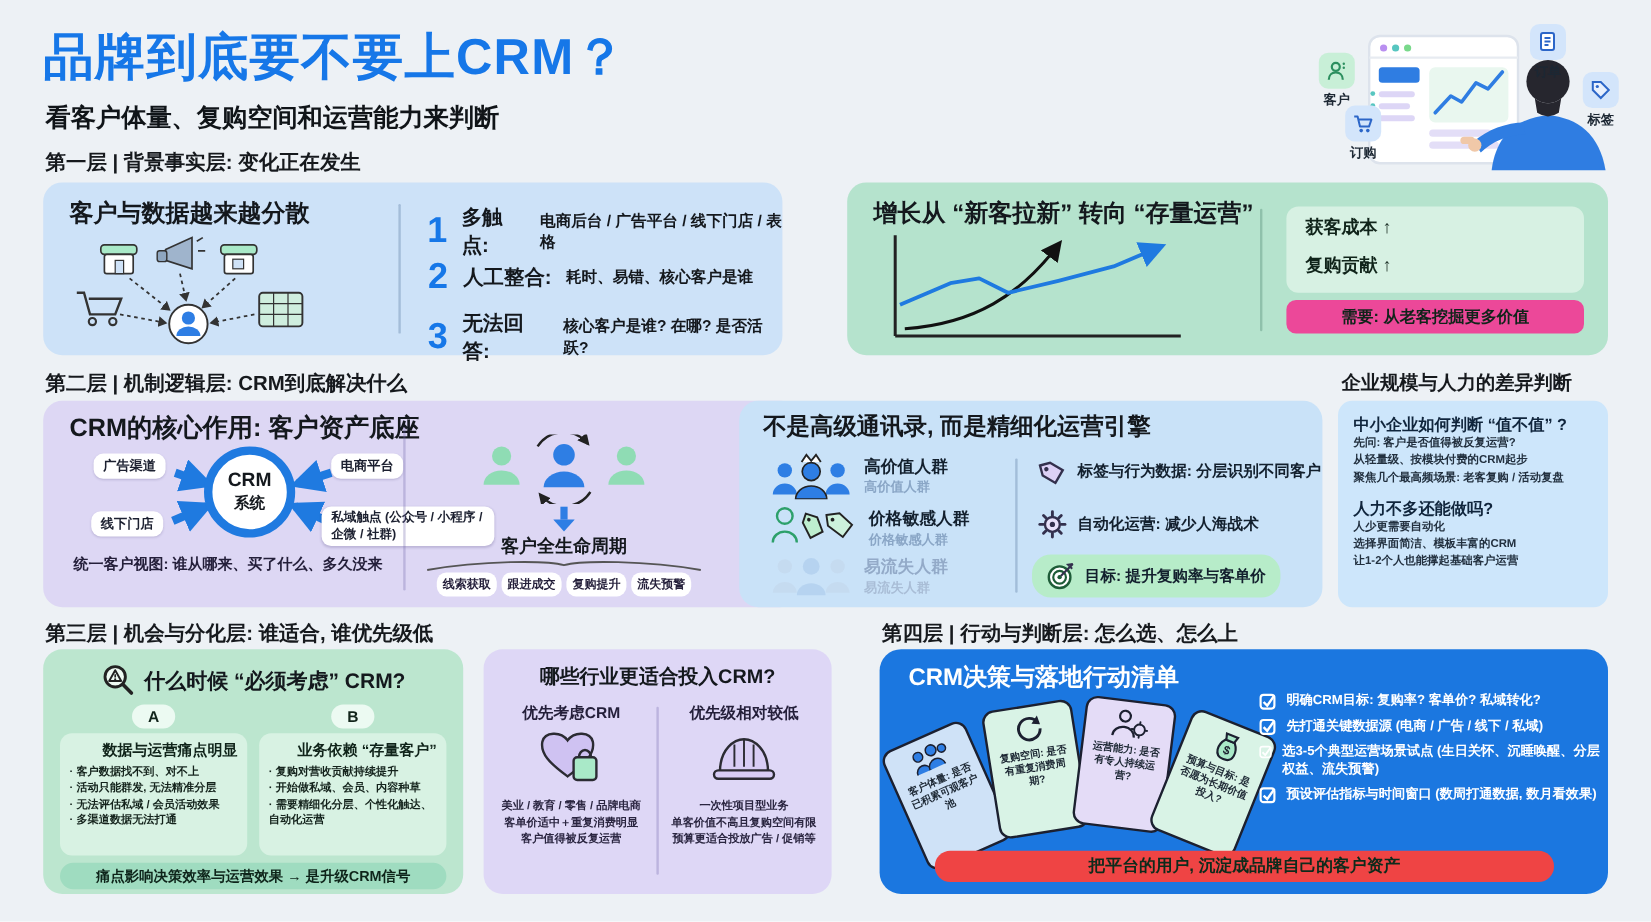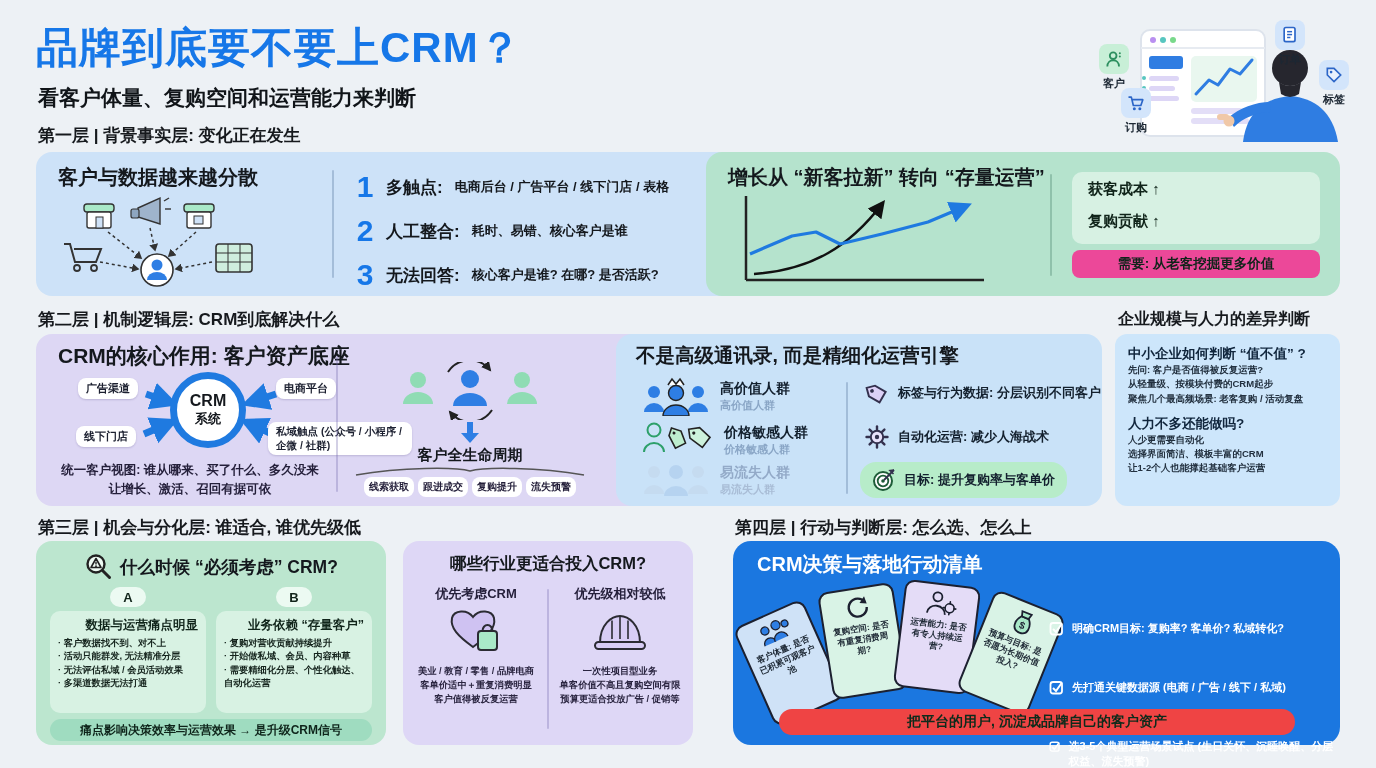--- a/index.html
+++ b/index.html
@@ -50,21 +50,21 @@
   .bullet::before{content:"· ";}
   .gfoot{position:absolute;left:14px;top:178px;width:322px;height:22px;background:#9fdcc0;border-radius:11px;display:flex;
          align-items:center;justify-content:center;font-size:12px;font-weight:800;color:#0e241a;}
   .ind-head{position:absolute;width:126px;text-align:center;font-size:13px;font-weight:800;color:#241f3a;}
   .ind-lines{position:absolute;width:134px;text-align:center;font-size:9.3px;font-weight:700;color:#2a2540;line-height:1.5;}
 
   
   .fan-card{position:absolute;width:76px;height:108px;border:2px solid #1c2030;border-radius:10px;box-sizing:border-box;
             padding:5px 4px;display:flex;flex-direction:column;align-items:center;gap:3px;}
   .fan-card .txt{font-size:8.5px;font-weight:800;color:#1c2733;text-align:center;line-height:1.3;}
-  .chk-item{display:flex;align-items:flex-start;gap:8px;margin-bottom:6px;margin-top:44px;}
+  .chk-item{display:flex;align-items:flex-start;gap:8px;margin-bottom:6px;}
   .chk-item .txt{font-size:11px;font-weight:800;color:#ffffff;line-height:1.35;}
   .banner{position:absolute;left:46px;top:168px;width:516px;height:26px;background:#ef4444;border-radius:13px;display:flex;
           align-items:center;justify-content:center;font-size:14px;font-weight:800;color:#0d2b1b;}
 
   
   .badge{position:absolute;width:30px;height:30px;border-radius:8px;display:flex;align-items:center;justify-content:center;}
   .badge-label{position:absolute;width:44px;text-align:center;font-size:11px;font-weight:800;color:#1c2733;}
 </style>
 </head>
 <body>
@@ -129,21 +129,21 @@
           <path d="M3,5 h3.4 l2.4,10 h9 l2.4,-7 h-12.6" fill="none" stroke="#2c66c8" stroke-width="2" stroke-linejoin="round"></path>
           <circle cx="10" cy="19" r="1.8" fill="#2c66c8"></circle>
           <circle cx="16.6" cy="19" r="1.8" fill="#2c66c8"></circle>
         </svg>
     </div>
     <div class="badge-label" style="left:21px;top:114px;">订购</div>
   </div>
 
   <div class="abs sec-header" style="left:38px;top:124px;">第一层 | 背景事实层: 变化正在发生</div>
 
-  <div class="card" style="left:36px;top:152px;width:708px;height:144px;background:#cde2f8;">
+  <div class="card" style="left:36px;top:152px;width:616px;height:144px;background:#cde2f8;">
     <div class="card-title" style="left:22px;top:12px;font-size:20px;">客户与数据越来越分散</div>
     <svg class="abs" style="left:20px;top:44px;" width="210" height="94" viewBox="0 0 210 94">
       <defs>
           <marker id="da" markerWidth="6" markerHeight="6" refX="4" refY="3" orient="auto">
             <path d="M0,0 L5,3 L0,6 Z" fill="#333"></path>
           </marker>
         </defs>
       <rect x="28" y="8" width="30" height="8" rx="3" fill="#a9e9c8" stroke="#333" stroke-width="1.4"></rect>
       <rect x="31" y="16" width="24" height="16" rx="2" fill="#fff" stroke="#333" stroke-width="1.4"></rect>
       <rect x="40" y="21" width="7" height="11" fill="#cfe2f7" stroke="#333" stroke-width="1"></rect>
@@ -231,21 +231,20 @@
     </svg>
     <div class="crm-circle">
       <div class="l1">CRM</div>
       <div class="l2">系统</div>
     </div>
     <div class="node-pill" style="left:42px;top:44px;">广告渠道</div>
     <div class="node-pill" style="left:240px;top:44px;">电商平台</div>
     <div class="node-pill" style="left:40px;top:92px;">线下门店</div>
     <div class="node-pill" style="left:232px;top:88px;width:128px;font-size:10.5px;line-height:1.3;">私域触点 (公众号 / 小程序 / 企微 / 社群)</div>
     <div class="csum" style="top:128px;">统一客户视图: 谁从哪来、买了什么、多久没来</div>
-    <div class="csum" style="top:147px;">让增长、激活、召回有据可依</div>
     <div class="vdiv" style="left:300px;top:22px;height:136px;background:rgba(110,100,170,.3);"></div>
     <svg class="abs" style="left:356px;top:28px;" width="156" height="58" viewBox="0 0 156 58">
       <defs>
           <marker id="ca" markerWidth="6" markerHeight="6" refX="4" refY="2.5" orient="auto">
             <path d="M0,0 L5,2.5 L0,5 Z" fill="#222"></path>
           </marker>
         </defs>
       <circle cx="26" cy="18" r="8" fill="#8fdcb4"></circle>
         <path d="M11,42 a15,12 0 0 1 30,0 Z" fill="#8fdcb4"></path>
       <circle cx="130" cy="18" r="8" fill="#8fdcb4"></circle>

